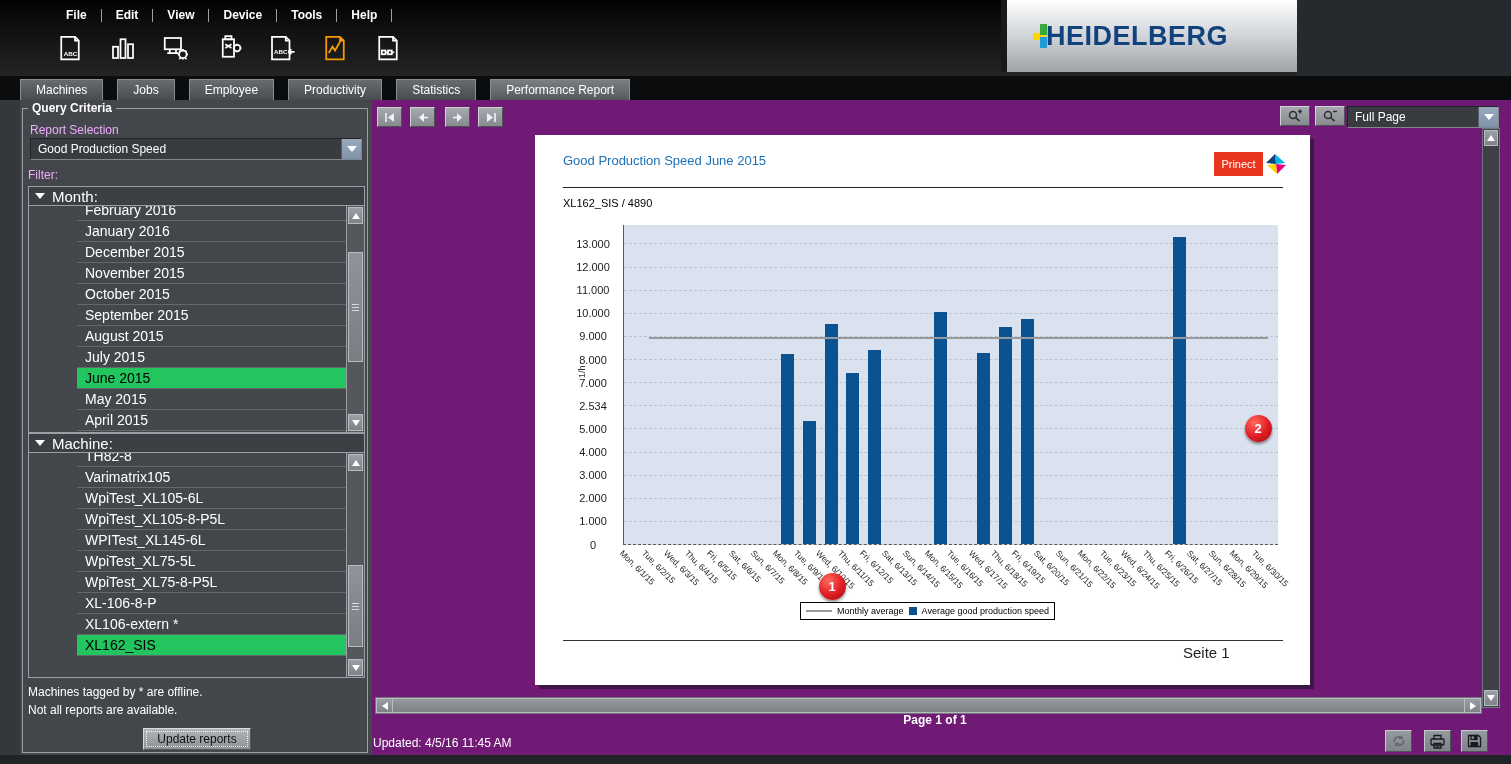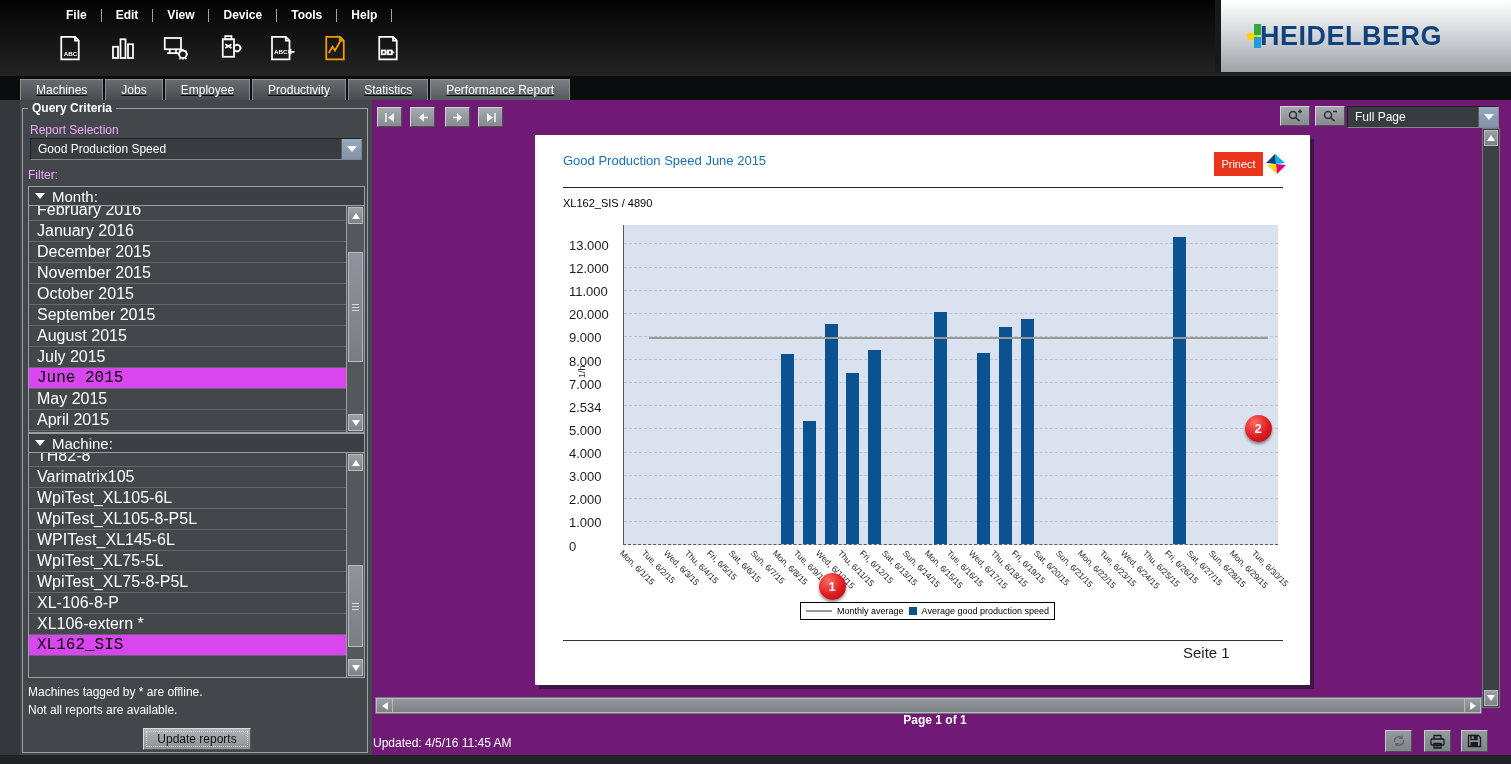--- a/index.html
+++ b/index.html
@@ -1,42 +1,42 @@
 <!DOCTYPE html>
 <html><head>
 <meta charset="utf-8">
 <style>
   html,body{margin:0;padding:0;background:#26292d;}
   body{width:1511px;height:764px;position:relative;overflow:hidden;
        font-family:"Liberation Sans", sans-serif;-webkit-font-smoothing:antialiased;}
   .abs{position:absolute;}
 
   
-  .topbar{left:0;top:0;width:1511px;height:76px;background:linear-gradient(#030303,#242424);}
+  .topbar{left:0;top:0;width:1297px;height:76px;background:linear-gradient(#030303,#242424);}
   .menubar{left:52px;top:6px;height:18px;display:flex;align-items:center;gap:0;}
   .menu-item{color:#fff;font-size:12px;font-weight:bold;padding:0 14px;cursor:default;}
   .menu-sep{width:1px;height:13px;background:#9aa0a6;}
   .toolbar{left:52px;top:30px;display:flex;gap:17px;align-items:center;}
   .tool-btn{width:36px;height:36px;display:flex;align-items:center;justify-content:center;}
   .tool-btn svg{stroke:#fff;fill:none;stroke-width:1.4;}
   .tool-btn.active svg{stroke:#f59c00;}
   .tool-btn svg text{fill:#fff;stroke:none;font-family:"Liberation Sans",sans-serif;}
 
   .logo-panel{right:0;top:0;width:290px;height:72px;border-left:6px solid #17191c;
               background:linear-gradient(#ffffff, #c7cbd0 60%, #9fa3a8);display:flex;align-items:center;}
   .logo-wrap{display:flex;align-items:center;margin-left:26px;}
   .logo-cross{position:relative;width:16px;height:30px;margin-right:-3px;}
   .lc-h{position:absolute;left:0;top:12px;width:12px;height:7px;background:#ffd400;}
   .lc-vt{position:absolute;left:7px;top:3px;width:7px;height:11px;background:#36a93c;}
   .lc-vb{position:absolute;left:7px;top:16px;width:7px;height:11px;background:#1e9cd7;}
   .logo-text{color:#12427c;font-size:27px;font-weight:bold;letter-spacing:0.5px;}
 
   
   .tabstrip{left:0;top:76px;width:1511px;height:24px;background:#0b0c0e;}
-  .tabs{position:absolute;left:20px;top:3px;display:flex;gap:2px;text-decoration:underline;}
+  .tabs{position:absolute;left:20px;top:3px;display:flex;gap:14px;}
   .tab{height:21px;line-height:21px;padding:0 15px;color:#fff;font-size:12px;
        background:linear-gradient(#686c71,#464a4f);border:1px solid #8a8e93;border-bottom:none;cursor:default;}
   .tab.active{background:linear-gradient(#7b7f84,#53575c);}
 
   
   .content{left:0;top:100px;width:1511px;height:655px;background:#34383c;}
   .bottom-strip{left:0;top:755px;width:1511px;height:9px;background:#212427;}
 
   
   .query-panel{left:20px;top:0;width:352px;height:655px;background:#43474c;}
@@ -47,23 +47,23 @@
             border-bottom:1px solid #83878c;border-right:1px solid #83878c;display:flex;align-items:center;}
   .dd-value{flex:1;color:#fff;font-size:12px;padding-left:7px;white-space:nowrap;overflow:hidden;}
   .dd-arrow{width:19px;height:100%;background:linear-gradient(#9aa9bd,#7e92a9);border-left:1px solid #55606e;
             display:flex;align-items:center;justify-content:center;}
   .tri-down{width:0;height:0;border-left:5px solid transparent;border-right:5px solid transparent;border-top:6px solid #fff;}
   .section-hdr{height:18px;border:1px solid #9aa0a6;background:#3c4045;display:flex;align-items:center;gap:7px;padding-left:6px;}
   .section-hdr .tri-down{border-left-width:5px;border-right-width:5px;border-top-width:6px;}
   .section-hdr span{color:#fff;font-size:15px;}
   .listbox{border:1px solid #9aa0a6;background:#43474c;display:flex;}
   .list-viewport{flex:1;overflow:hidden;position:relative;}
-  .lrow{height:20px;line-height:20px;color:#fff;font-size:16px;padding-left:8px;border-bottom:1px solid #64686d;
-        white-space:nowrap;cursor:default;}
-  .lrow.sel{background:#d946ef;color:#000;font-family:Liberation Mono, monospace;}
+  .lrow{height:20px;line-height:20px;color:#fff;font-size:14px;padding-left:8px;border-bottom:1px solid #64686d;
+        white-space:nowrap;cursor:default;margin-left:48px;}
+  .lrow.sel{background:#22c55e;color:#000;}
   .scrollbar-v{width:17px;border-left:1px solid #9aa0a6;background:#54585d;position:relative;}
   .sb-btn{position:absolute;left:1px;right:1px;height:15px;background:linear-gradient(#9aa0a6,#7e8287);
           border:1px solid #b8bcc1;display:flex;align-items:center;justify-content:center;}
   .sb-up{top:1px;} .sb-down{bottom:1px;}
   .sb-tri-up{width:0;height:0;border-left:4px solid transparent;border-right:4px solid transparent;border-bottom:6px solid #fff;}
   .sb-tri-down{width:0;height:0;border-left:4px solid transparent;border-right:4px solid transparent;border-top:6px solid #fff;}
   .sb-thumb{position:absolute;left:1px;right:1px;background:linear-gradient(#90949a,#7a7e83);border:1px solid #b8bcc1;
             display:flex;flex-direction:column;align-items:center;justify-content:center;gap:2px;}
   .sb-grip{width:7px;height:1px;background:#d6dade;}
   .note-line{color:#fff;font-size:12px;}
@@ -107,21 +107,21 @@
   .report-subtitle{position:absolute;left:28px;top:62px;font-size:11px;color:#000;}
   .footer-rule{position:absolute;left:28px;top:505px;width:720px;height:1px;background:#333;}
   .seite{position:absolute;left:648px;top:509px;width:100px;text-align:left;font-size:15px;color:#222;}
 
   
   .plot{position:absolute;left:88px;top:90px;width:654px;height:319px;background:#dbe2ef;
         border-left:1px solid #55595e;border-bottom:1px dashed #55595e;}
   .gridline{position:absolute;left:0;right:0;height:0;border-top:1px dashed #bcc3d1;}
   .avg-line{position:absolute;height:2px;background:#97999c;}
   .bar{position:absolute;background:#0d5290;}
-  .ytick{position:absolute;width:48px;text-align:left;font-size:13px;color:#1c1c1c;}
+  .ytick{position:absolute;width:48px;text-align:center;font-size:11px;color:#1c1c1c;}
   .ylabel{position:absolute;left:42px;top:243px;font-size:9px;color:#333;transform:rotate(-90deg);transform-origin:left top;}
   .xlabel{position:absolute;font-size:8.5px;color:#1c1c1c;white-space:nowrap;
           transform:rotate(45deg);transform-origin:0 0;}
   .ann{position:absolute;width:27px;height:27px;border-radius:50%;
        background:radial-gradient(circle at 35% 28%, #ff6a60, #e01b22 55%, #9d0d12);
        box-shadow:0 2px 3px rgba(0,0,0,0.45);color:#fff;font-size:13px;font-weight:bold;
        display:flex;align-items:center;justify-content:center;}
   .legend{position:absolute;left:265px;top:467px;height:16px;border:1px solid #000;background:#fff;
           display:flex;align-items:center;gap:5px;padding:0 5px;}
   .legend-line{width:26px;height:2px;background:#97999c;}
@@ -390,21 +390,21 @@
           <div class="ytick" style="left: 34px; top: 403.5px;">0</div>
           <div class="ytick" style="left: 34px; top: 380.384px;">1.000</div>
           <div class="ytick" style="left: 34px; top: 357.268px;">2.000</div>
           <div class="ytick" style="left: 34px; top: 334.152px;">3.000</div>
           <div class="ytick" style="left: 34px; top: 311.036px;">4.000</div>
           <div class="ytick" style="left: 34px; top: 287.92px;">5.000</div>
           <div class="ytick" style="left: 34px; top: 264.804px;">2.534</div>
           <div class="ytick" style="left: 34px; top: 241.688px;">7.000</div>
           <div class="ytick" style="left: 34px; top: 218.572px;">8.000</div>
           <div class="ytick" style="left: 34px; top: 195.457px;">9.000</div>
-          <div class="ytick" style="left: 34px; top: 172.341px;">20.000</div>
+          <div class="ytick" style="left: 34px; top: 172.341px;">10.000</div>
           <div class="ytick" style="left: 34px; top: 149.225px;">11.000</div>
           <div class="ytick" style="left: 34px; top: 126.109px;">12.000</div>
           <div class="ytick" style="left: 34px; top: 102.993px;">13.000</div>
         </div>
 
       <div class="plot" id="plot-area">
           <div class="gridline" style="top: 295.884px;"></div>
           <div class="gridline" style="top: 272.768px;"></div>
           <div class="gridline" style="top: 249.652px;"></div>
           <div class="gridline" style="top: 226.536px;"></div>

